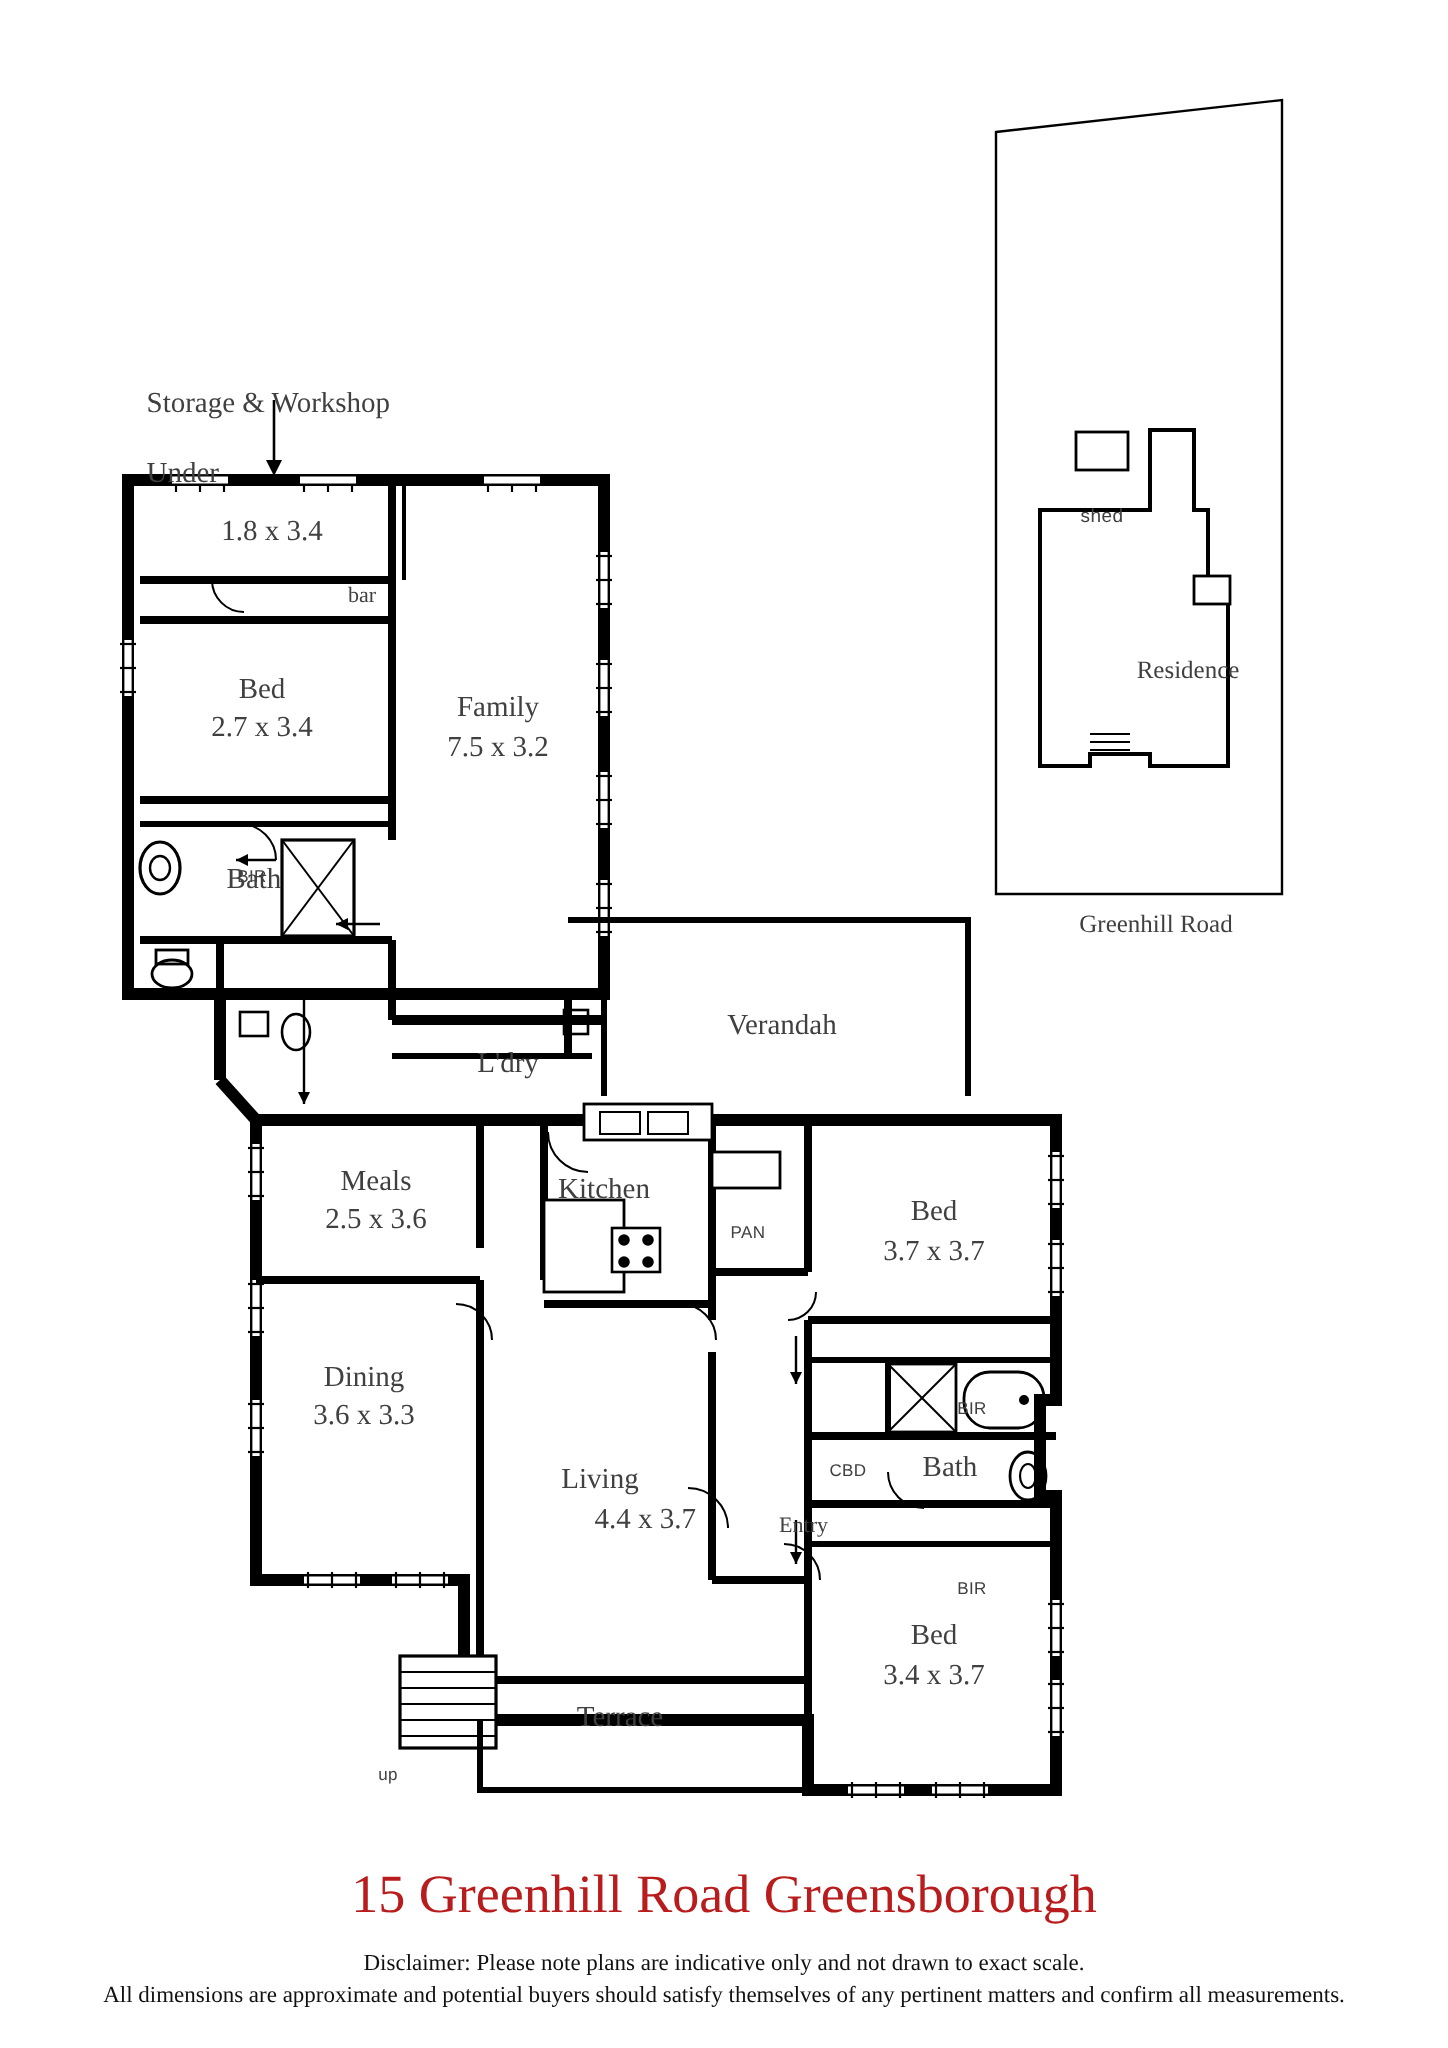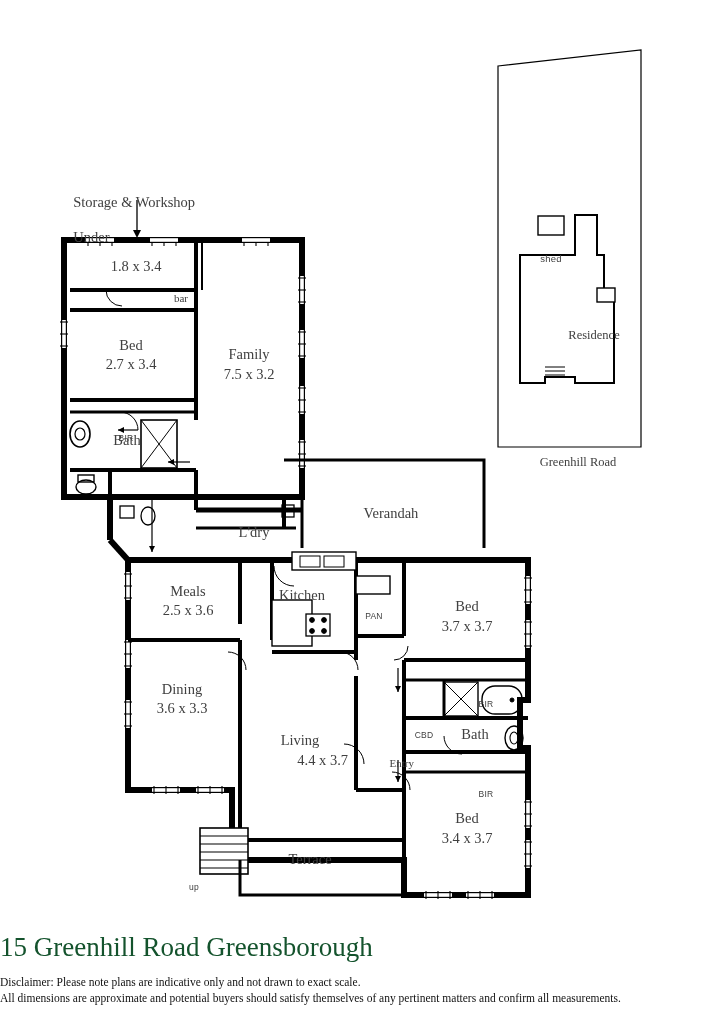--- a/index.html
+++ b/index.html
@@ -45,30 +45,30 @@
     text-align: left;
   }
   .lbl.siteword {
     font-size: 12.5px;
   }
   #title {
     position: absolute;
     left: 0;
     top: 932px;
     width: 724px;
-    text-align: left;
+    text-align: center;
     font-size: 27px;
     font-family: "Liberation Serif", serif;
-    color: #14532d;
+    color: #b91c1c;
   }
   .disc {
     position: absolute;
     left: 0;
     width: 724px;
-    text-align: left;
+    text-align: center;
     font-size: 11.5px;
     font-family: "Liberation Serif", serif;
     color: #111;
   }
   #disc1 { top: 976px; }
   #disc2 { top: 992px; }
 </style>
 </head>
 <body>
 

